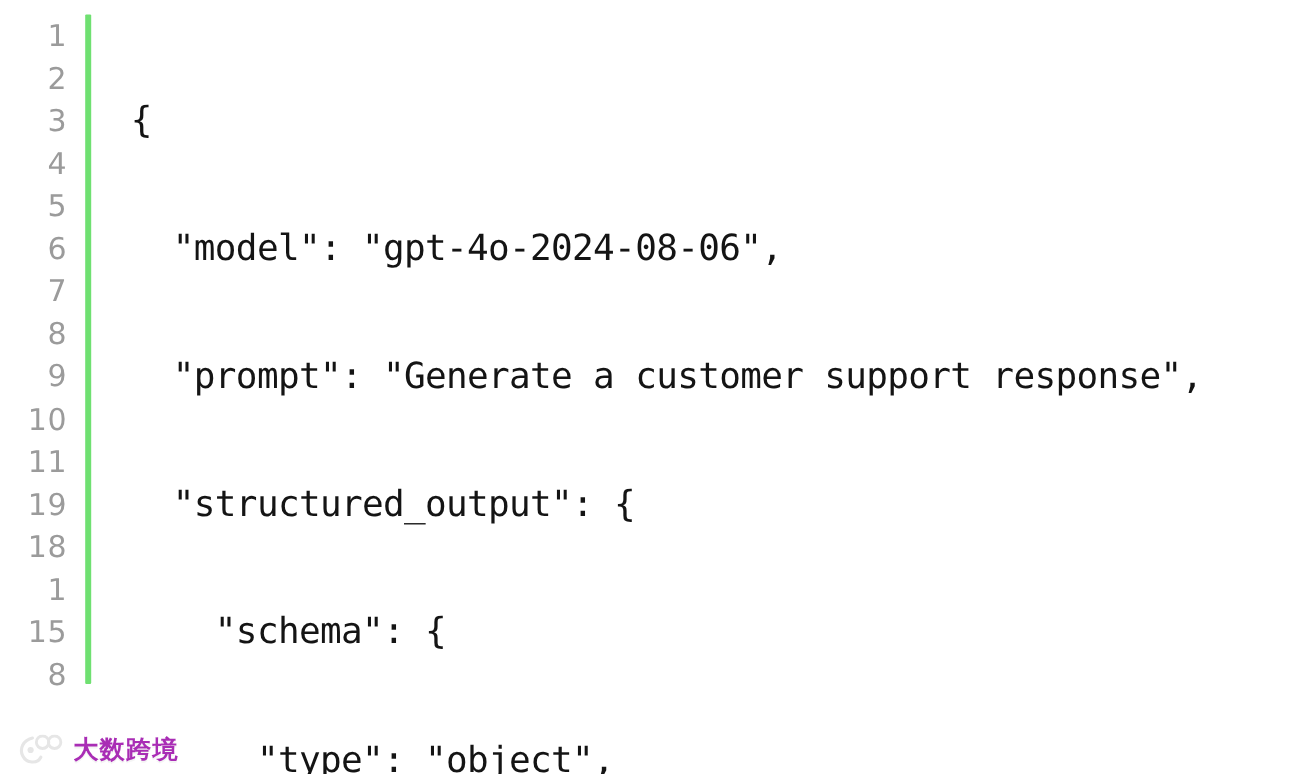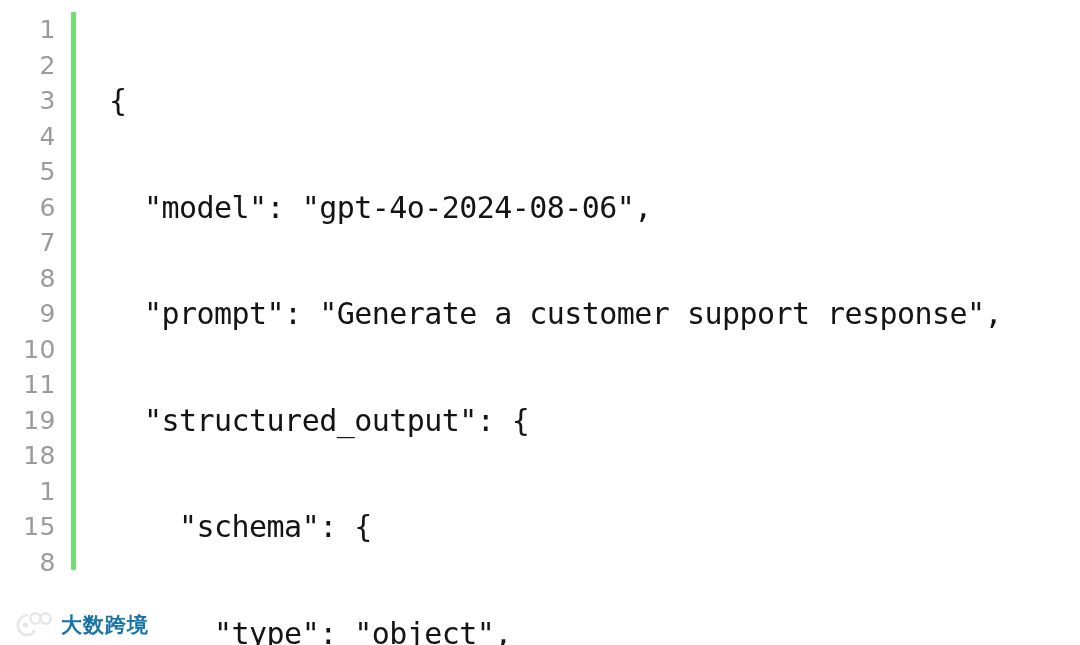--- a/index.html
+++ b/index.html
@@ -85,21 +85,21 @@
     user-select: none;
     pointer-events: none;
   }
   .watermark .wm-logo {
     display: block;
   }
   .watermark .wm-text {
     font-family: "DejaVu Sans", "Liberation Sans", sans-serif;
     font-size: 21px;
     font-weight: 700;
-    color: #0369a1;
+    color: #a21caf;
     letter-spacing: 1px;
     text-shadow: 0 1px 0 #f4f4f4;
   }
 </style>
 </head>
 <body>
 
 <div id="editor">
 
   <div class="gutter">

